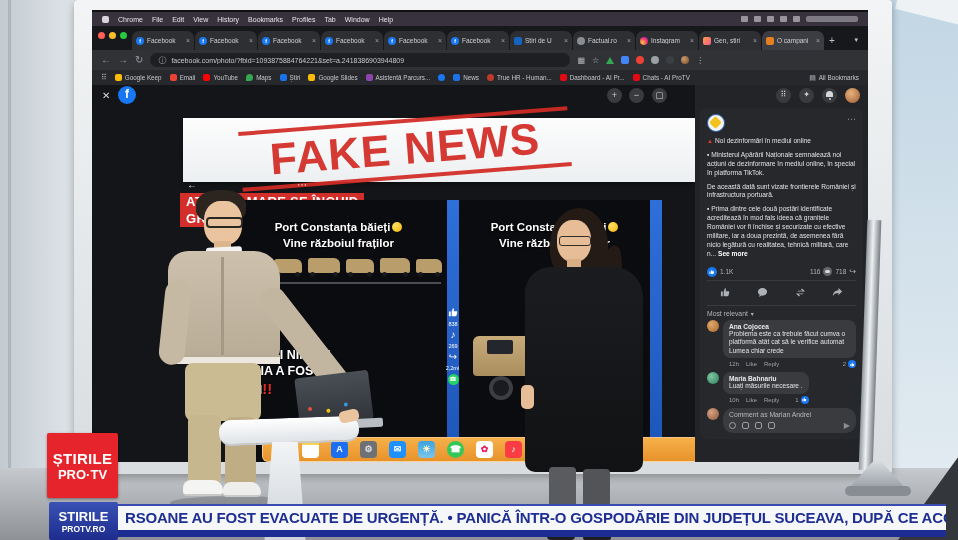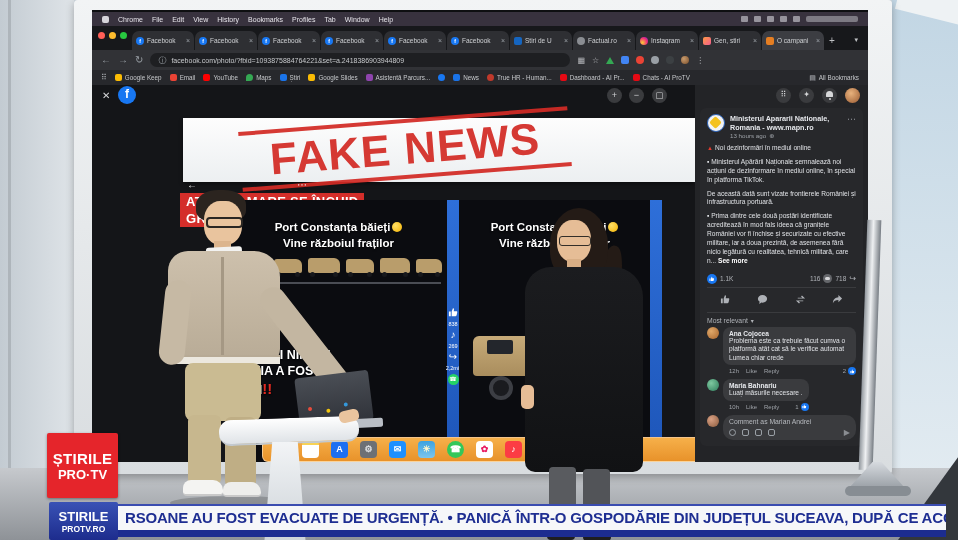--- a/index.html
+++ b/index.html
@@ -478,28 +478,20 @@
       <div class="a" id="post">
         <div id="fbnav">
           <span class="fbnavi i-grid"></span>
           <span class="fbnavi">✦</span>
           <span class="fbnavi bellshape"></span>
           <span class="fbnavi avnav"></span>
         </div>
         <div id="card">
           <div id="phead">
             <div id="pavat"></div>
-            <div>
-              <div class="pname">Ministerul Apararii Nationale,</div>
-              <div class="pname">Romania - www.mapn.ro</div>
-              <div id="pmeta">
-                  <span>13 hours ago</span>
-                  <span class="i-globe"></span>
-                </div>
-            </div>
             <span class="i-dotsh" id="pmore"></span>
           </div>
           <div id="pbody">
             <div class="pp"><span class="i-tri"></span><span>Noi dezinformări în mediul online</span></div>
             <div class="pp">▪ Ministerul Apărării Naționale semnalează noi acțiuni de dezinformare în mediul online, în special în platforma TikTok.</div>
             <div class="pp">De această dată sunt vizate frontierele României și infrastructura portuară.</div>
             <div class="pp"><span>▪ Prima dintre cele două postări identificate acreditează în mod fals ideea că granițele României vor fi închise și securizate cu efective militare, iar a doua prezintă, de asemenea fără nicio legătură cu realitatea, tehnică militară, care n...</span> <b>See more</b></div>
           </div>
           <div id="pstats">
             <span class="likebub">

